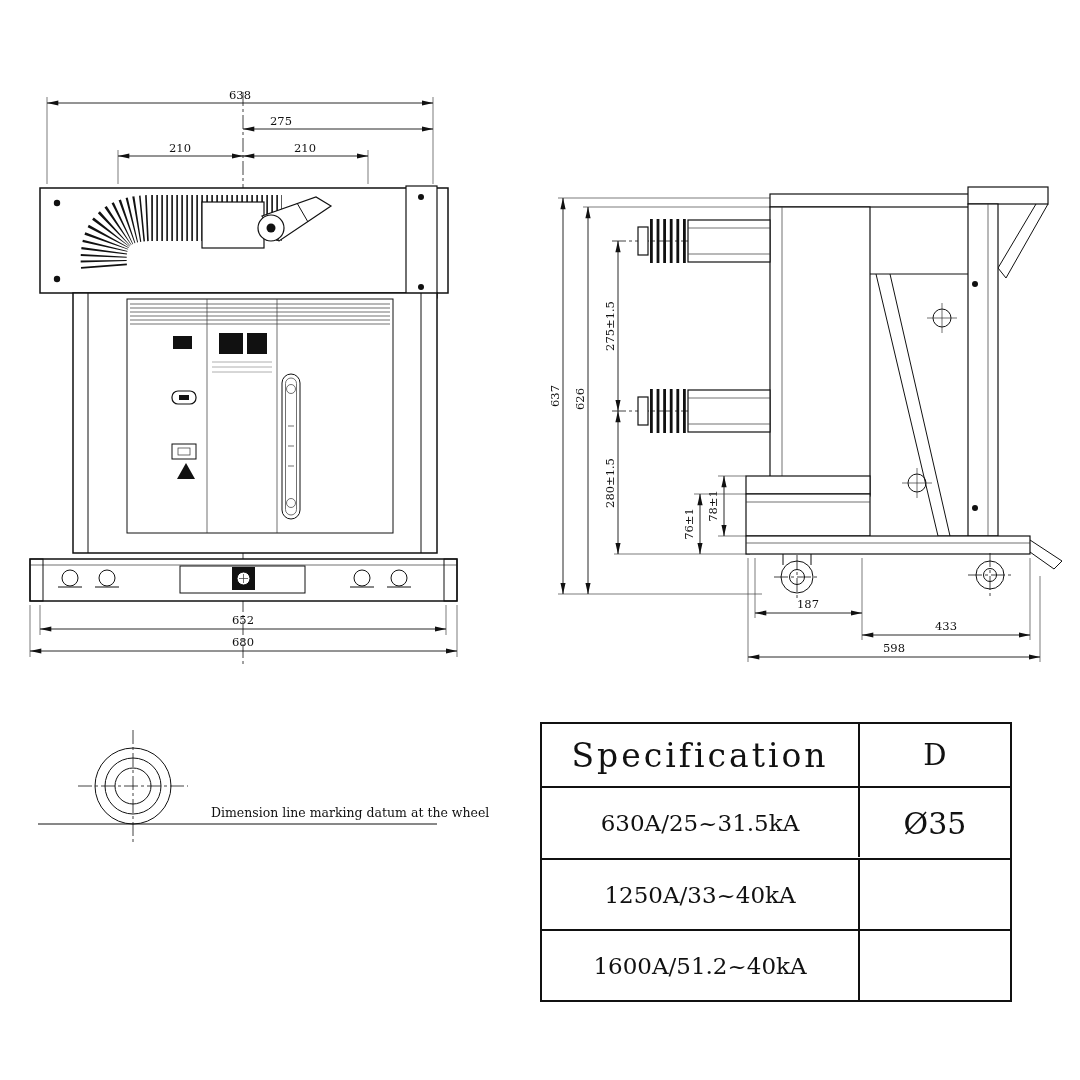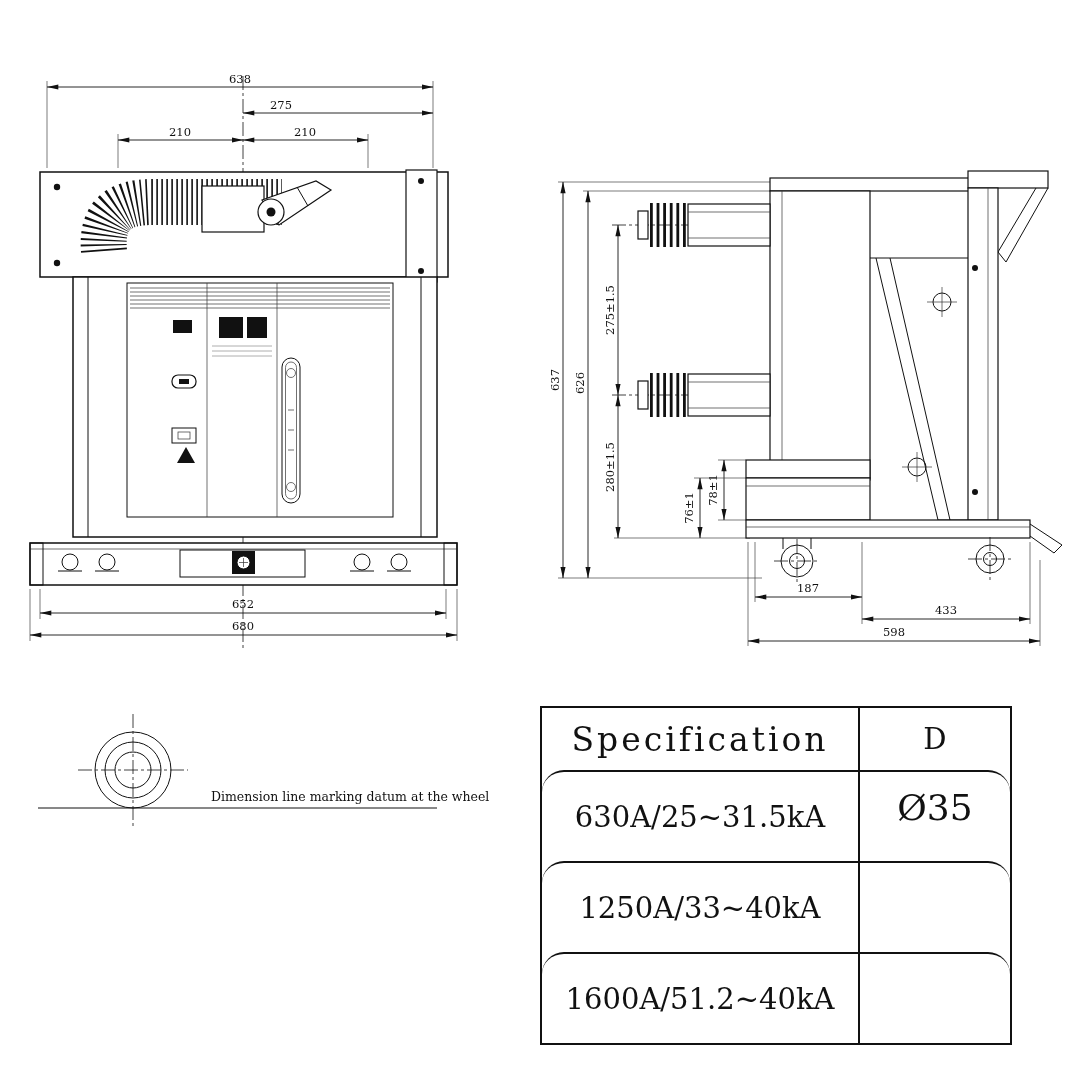--- a/index.html
+++ b/index.html
@@ -1,37 +1,37 @@
 <!DOCTYPE html>
 <html><head>
 <meta charset="utf-8">
 <style>
   html,body{margin:0;padding:0;background:#fff;}
   body{width:1080px;height:1080px;position:relative;overflow:hidden;
        font-family:"DejaVu Serif", serif;}
-  .stage{position:absolute;inset:0;}
+  .stage{position:absolute;inset:0;margin-top:16px;}
   svg{position:absolute;left:0;top:0;}
   svg .ol{fill:#fff;stroke:#111;stroke-width:1.5;}
   svg .ol2{fill:none;stroke:#111;stroke-width:1;}
   svg .wht{fill:#fff;stroke:#111;stroke-width:1.2;}
   svg .thin{fill:none;stroke:#333;stroke-width:0.7;}
   svg .dim{fill:none;stroke:#111;stroke-width:0.9;}
   svg .ext{fill:none;stroke:#444;stroke-width:0.7;}
   svg .cl{fill:none;stroke:#111;stroke-width:0.8;stroke-dasharray:14 3 3 3;}
   svg .fins{fill:none;stroke:#111;}
   svg text.d{font:11.5px "DejaVu Serif", serif;fill:#111;}
   svg text.note{font:12.5px "DejaVu Serif", serif;fill:#111;}
   .spec-table{position:absolute;left:540px;top:706px;width:468px;
       border:2px solid #111;background:#fff;}
-  .spec-table .row{display:flex;border-top:2px solid #111;border-radius:22px;}
+  .spec-table .row{display:flex;border-top:2px solid #111;}
   .spec-table .row:first-child{border-top:none;}
   .spec-table .cell{display:flex;align-items:center;justify-content:center;
       color:#111;font-family:"DejaVu Serif", serif;}
-  .spec-table .c1{width:316px;border-right:2px solid #111;height:89px;font-size:29px;}
-  .spec-table .c2{flex:1;height:70px;font-size:36px;}
+  .spec-table .c1{width:316px;border-right:2px solid #111;height:69px;font-size:23px;}
+  .spec-table .c2{flex:1;height:70px;font-size:30px;}
   .spec-table .header .c1{height:62px;font-size:33px;letter-spacing:3px;}
   .spec-table .header .c2{height:62px;font-size:29px;}
 </style>
 </head>
 <body>
 
 <div class="stage">
 <svg width="1080" height="1080" viewBox="0 0 1080 1080">
   <defs>
     <marker id="arr" viewBox="0 0 12 6" refX="11.5" refY="3" markerWidth="12" markerHeight="6" orient="auto-start-reverse" markerUnits="userSpaceOnUse">

